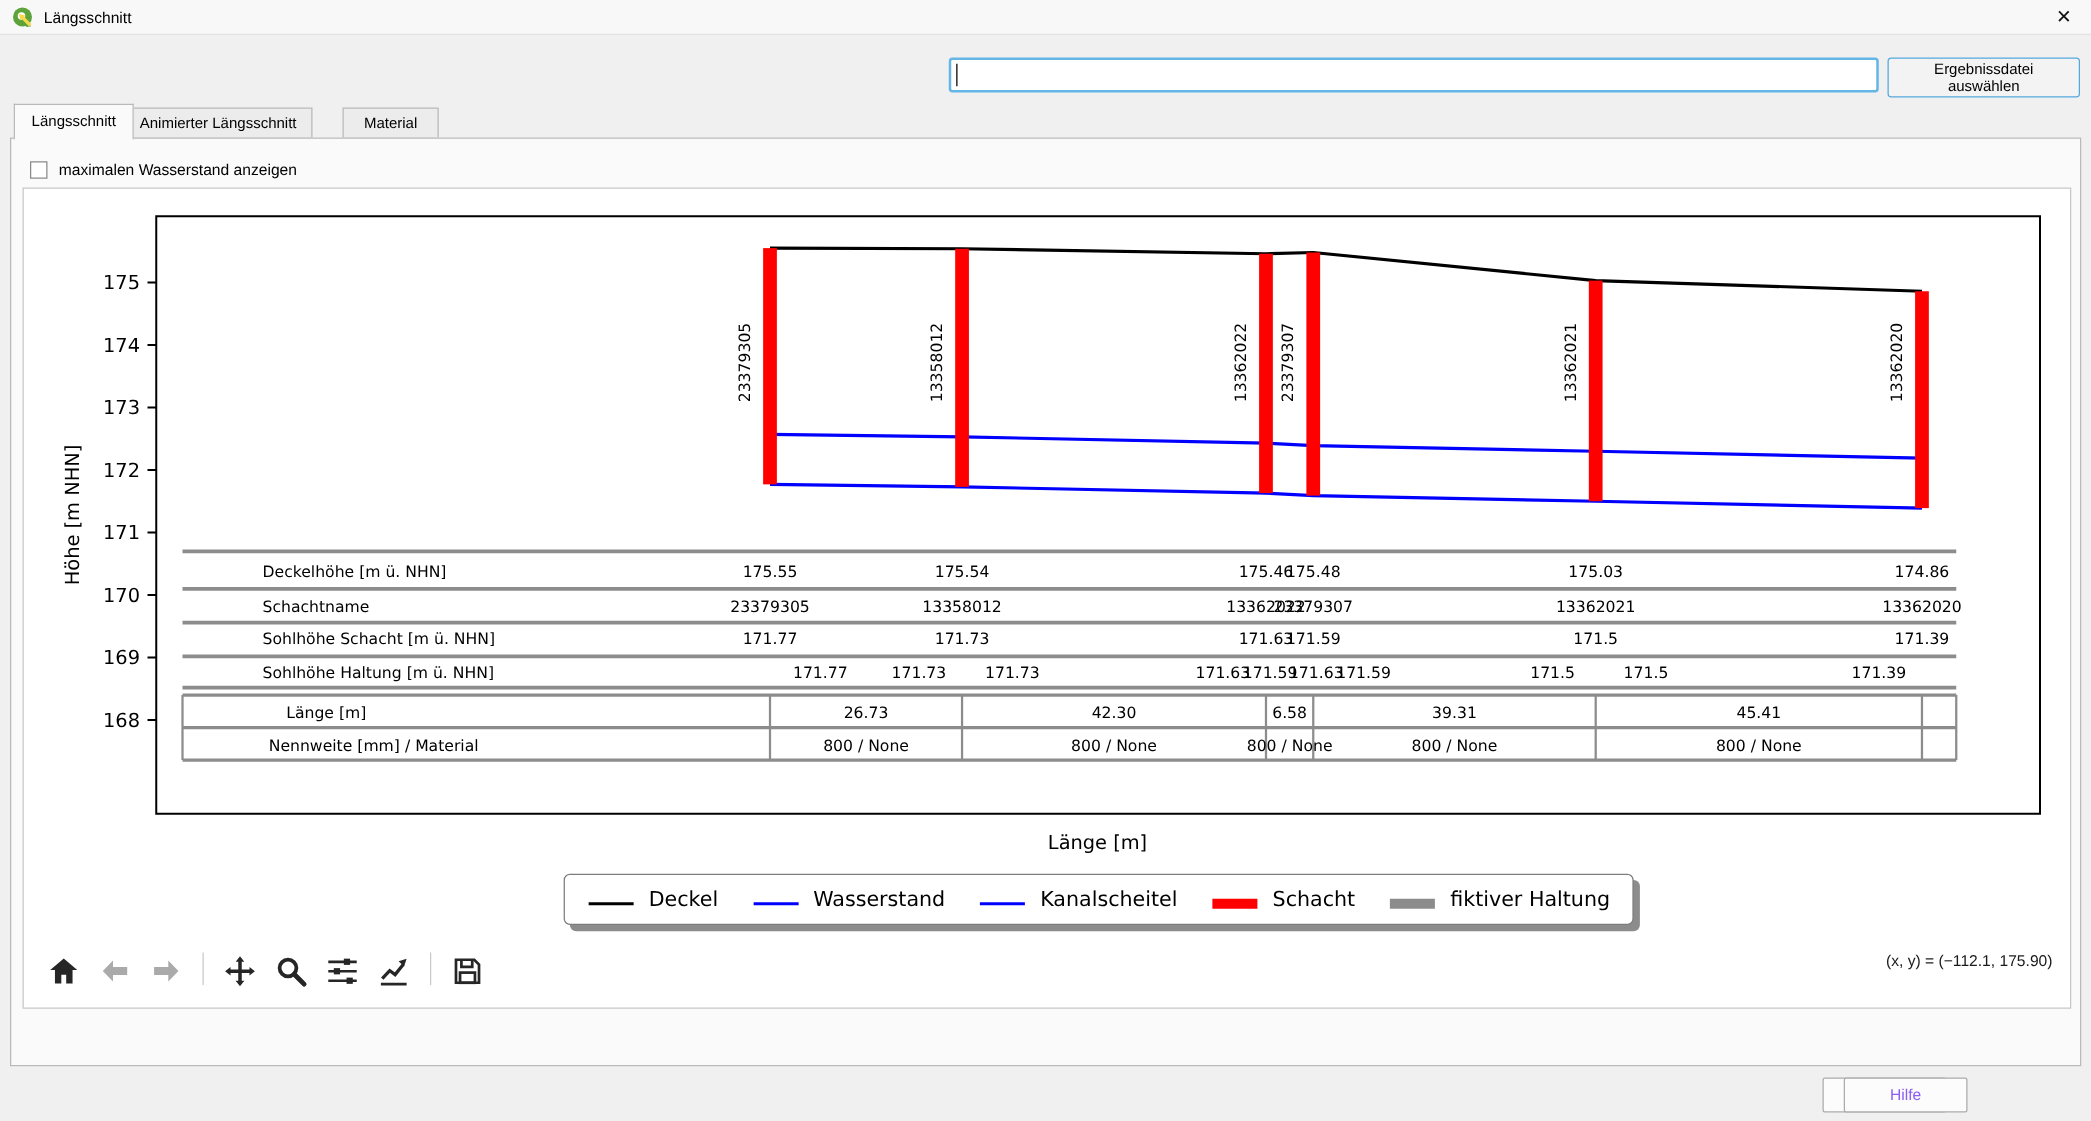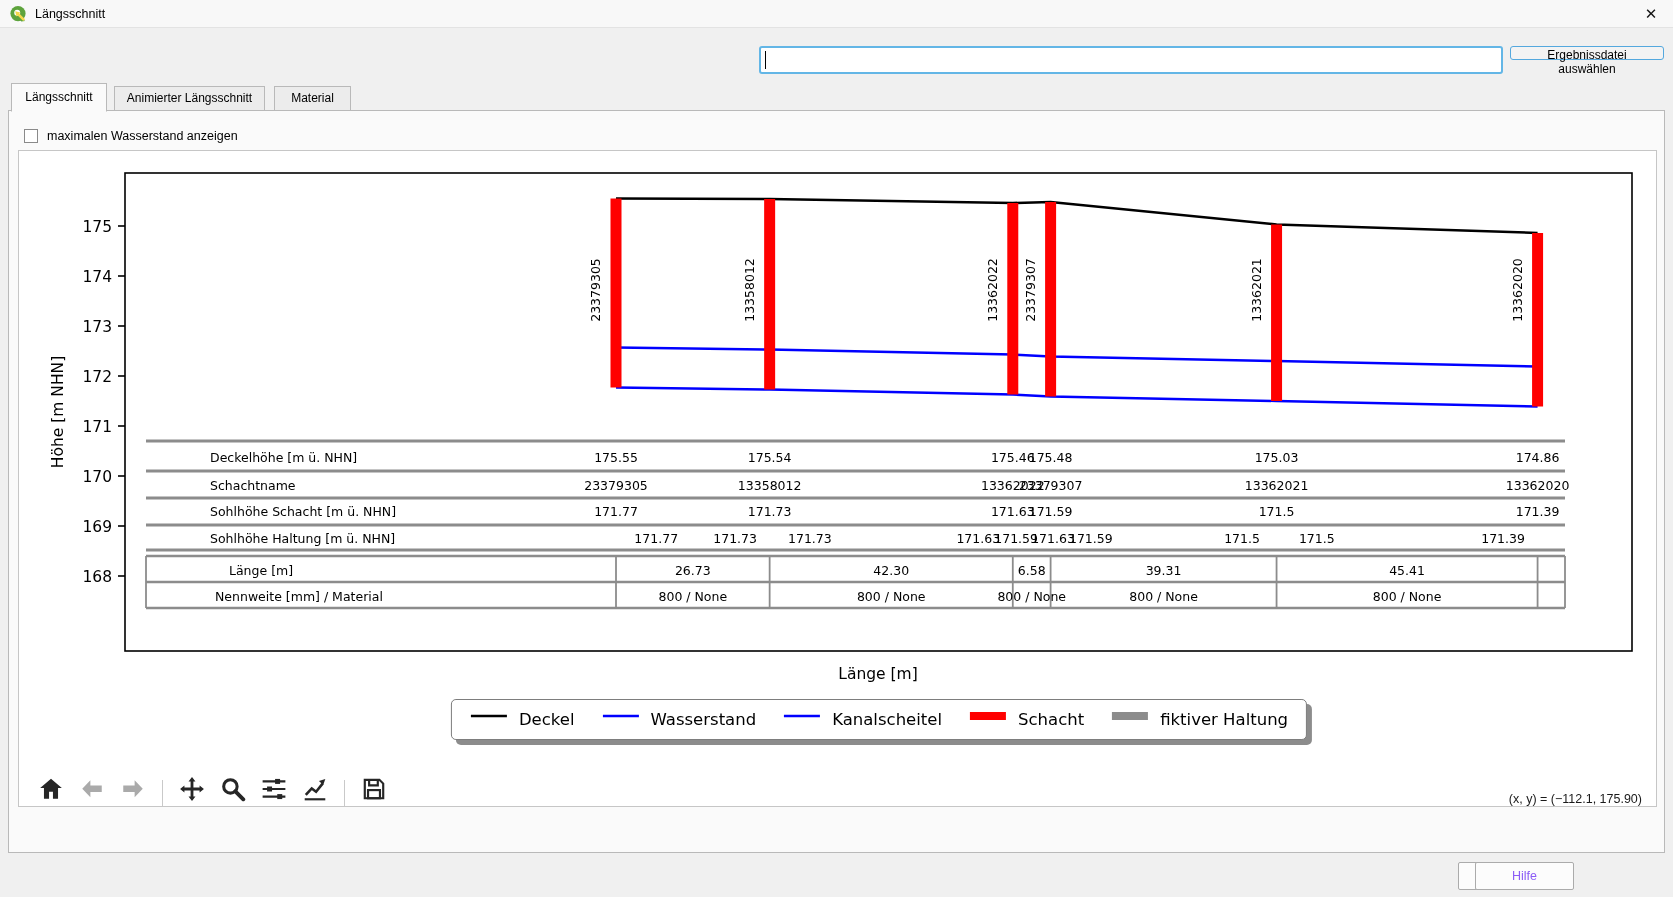--- a/index.html
+++ b/index.html
@@ -11,49 +11,49 @@
   
   .titlebar{position:absolute;left:0;top:0;width:1673px;height:28px;background:#f8f8f8;
     border-bottom:1px solid #e3e3e3;display:flex;align-items:center;padding-left:9px}
   .titlebar .title{font-size:12.5px;margin-left:8px}
   .close-btn{position:absolute;right:13px;top:5px;width:18px;height:18px;border:none;background:transparent;
     font-size:15px;line-height:18px;text-align:center;padding:0;cursor:default;color:#111}
   
   .topfile-input{position:absolute;left:759px;top:46px;width:744px;height:28px;background:#fff;
     border:2px solid #63b6e6;border-radius:3px;font-size:12.5px;padding:0 6px}
   .caret{position:absolute;left:765px;top:51px;width:1px;height:18px;background:#000}
-  .select-file-btn{position:absolute;left:1510px;top:46px;width:154px;height:14px;background:#f3f3f3;
+  .select-file-btn{position:absolute;left:1510px;top:46px;width:154px;height:32px;background:#f3f3f3;
     border:1px solid #54a8de;border-radius:3px;font-size:12px;font-family:"Liberation Sans",sans-serif}
   
   .tab{position:absolute;top:86px;height:25px;background:#ececec;border:1px solid #b9b9b9;
     font-size:12px;text-align:center;line-height:23px;z-index:1}
   .tab.active{top:83px;height:29px;background:#fafafa;border-bottom:1px solid #fafafa;line-height:27px;z-index:3}
   .tab1{left:11px;width:96px}
-  .tab2{left:114px;width:151px}
+  .tab2{left:99px;width:151px}
   .tab3{left:274px;width:77px}
   
   .panel{position:absolute;left:8px;top:110px;width:1657px;height:743px;background:#fafafa;
     border:1px solid #b9b9b9;z-index:2}
   .chk-row{position:absolute;left:15px;top:18px;display:flex;gap:9px}
   .chk-box{width:14px;height:14px;background:#fff;border:1px solid #8a8a8a}
   .chk-label{font-size:12.5px}
   
   .fig-frame{position:absolute;left:9px;top:39px;width:1639px;height:657px;background:#fff;
     border:1px solid #c6c6c6}
   #chart-svg{display:block}
   #chart-svg text{font-family:"DejaVu Sans",sans-serif;fill:#000}
   
   .legend{position:absolute;left:860px;top:548px;transform:translateX(-50%);
     display:flex;align-items:center;gap:27px;padding:10px 18px;background:#fff;
     border:1px solid #7d7d7d;border-radius:5px;box-shadow:5px 5px 0 #8c8c8c;white-space:nowrap}
-  .legend-item{display:flex;align-items:flex-start;gap:11px}
+  .legend-item{display:flex;align-items:flex-end;gap:11px}
   .legend-item span{font-family:"DejaVu Sans",sans-serif;font-size:16.5px}
   
   .mpl-toolbar{position:absolute;left:0;top:611px;width:1637px;height:44px;display:flex;
-    align-items:flex-end;padding-left:16px;gap:9px}
+    align-items:flex-start;padding-left:16px;gap:9px}
   .tool-btn{width:32px;height:32px;border:none;background:transparent;padding:2px;cursor:default}
   .tool-sep{width:1px;height:26px;background:#c9c9c9;margin:0 4px}
   .coords{margin-left:auto;padding-right:14px;font-size:12.5px;color:#1a1a1a}
   
   .btn{position:absolute;background:#fcfcfc;border:1px solid #ababab;border-radius:2px;
     font-size:12.5px;font-family:"Liberation Sans",sans-serif;color:#8b5cf6}
   .export-btn{left:21px;top:812px;width:102px;height:29px}
   .lbl{position:absolute;font-size:12.5px}
   .gw-label{left:133px;top:820px}
   .file2-input{position:absolute;left:223px;top:812px;width:532px;height:29px;background:#fff;

